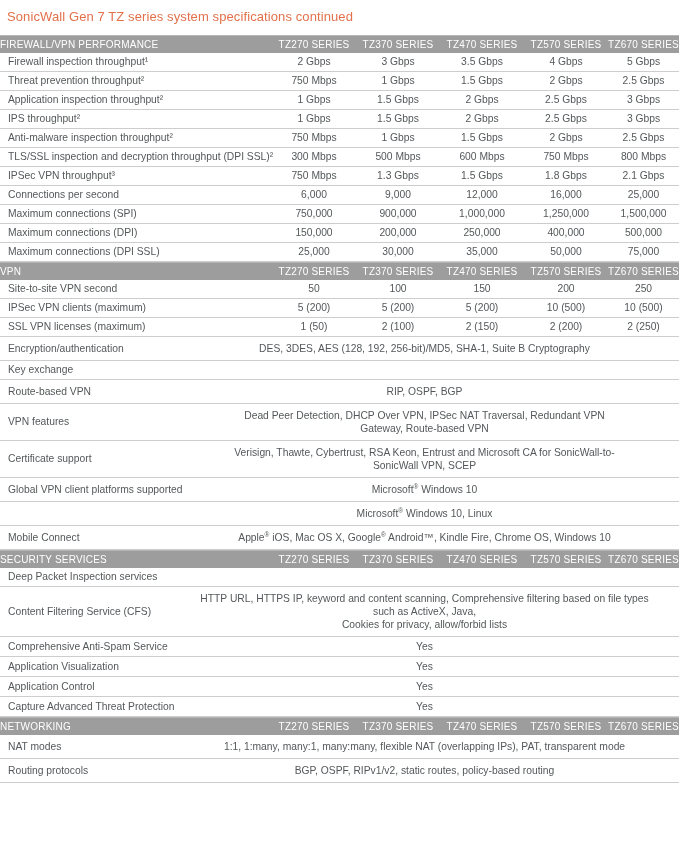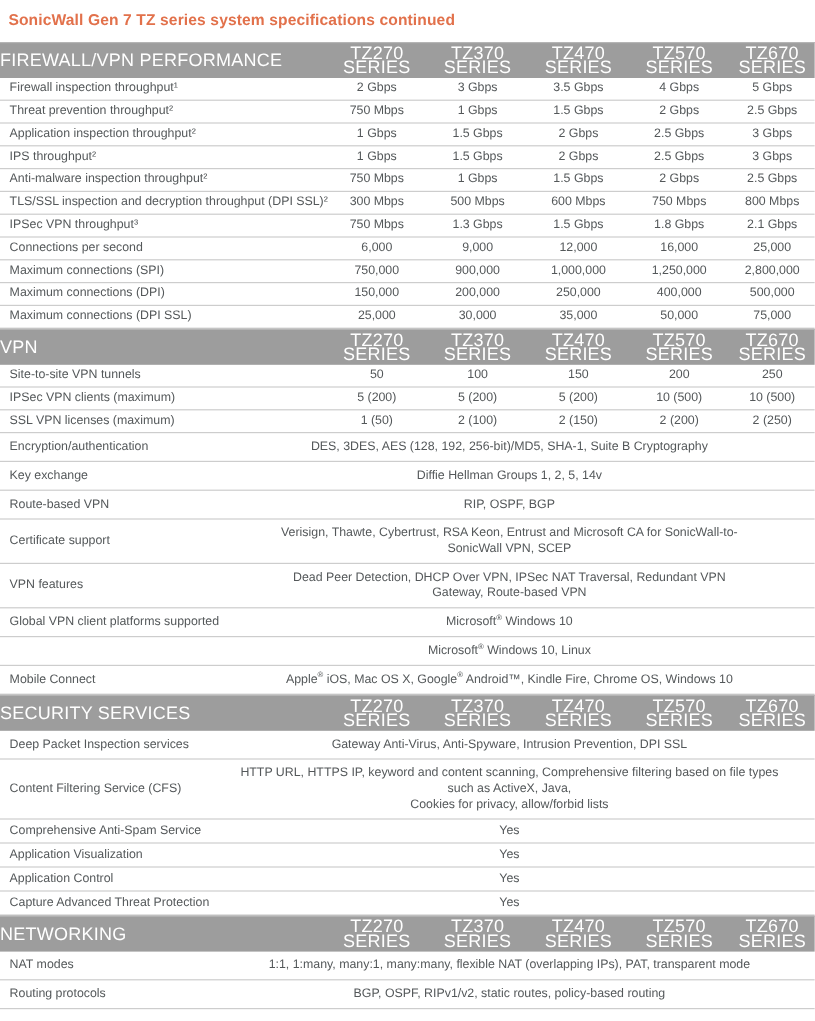--- a/index.html
+++ b/index.html
@@ -4,37 +4,37 @@
 <style>
   html,body{margin:0;padding:0;}
   body{
     width:679px;height:851px;background:#ffffff;
     font-family:"Liberation Sans", sans-serif;
     -webkit-font-smoothing:antialiased;
     overflow:hidden;
   }
   .page{width:679px;}
   .title{
-    color:#e2714b;font-size:13px;font-weight:bold;
+    color:#e2714b;font-size:13px;font-weight:normal;
     margin:9px 0 11px 7px;letter-spacing:.1px;
   }
   .spec-table{width:679px;}
   .row{
     display:grid;
     grid-template-columns:272px 84px 84px 84px 84px 1fr;
     align-items:center;
     border-bottom:1px solid #cdcdcd;
   }
   .row.head{
     background:#9d9d9d;color:#ffffff;border-bottom:none;
     margin-top:0;
     border-top:1px solid #b5b5b5;
   }
   .sec:first-child .row.head{margin-top:0;}
-  .row.head .cell{font-size:15px;padding:2.5px 0;color:#ffffff;letter-spacing:.2px;}
+  .row.head .cell{font-size:10px;padding:2.5px 0;color:#ffffff;letter-spacing:.2px;}
   .cell{font-size:10.3px;color:#54585a;line-height:12px;}
   .label{padding:3px 2px 3px 8px;white-space:nowrap;overflow:visible;}
   .val{text-align:center;padding:3px 0;}
   .row.spanrow{grid-template-columns:272px 1fr;}
   .spanval{
     grid-column:2;
     text-align:center;
     font-size:10.3px;color:#54585a;line-height:13px;
     white-space:pre-line;
     margin-left:-90px;
@@ -121,21 +121,21 @@
           <div class="cell val">12,000</div>
           <div class="cell val">16,000</div>
           <div class="cell val">25,000</div>
         </div>
         <div class="row">
           <div class="cell label">Maximum connections (SPI)</div>
           <div class="cell val">750,000</div>
           <div class="cell val">900,000</div>
           <div class="cell val">1,000,000</div>
           <div class="cell val">1,250,000</div>
-          <div class="cell val">2,800,000</div>
+          <div class="cell val">1,500,000</div>
         </div>
         <div class="row">
           <div class="cell label">Maximum connections (DPI)</div>
           <div class="cell val">150,000</div>
           <div class="cell val">200,000</div>
           <div class="cell val">250,000</div>
           <div class="cell val">400,000</div>
           <div class="cell val">500,000</div>
         </div>
         <div class="row">
@@ -150,21 +150,21 @@
       <div class="sec">
         <div class="row head">
           <div class="cell label">VPN</div>
           <div class="cell val">TZ270 SERIES</div>
           <div class="cell val">TZ370 SERIES</div>
           <div class="cell val">TZ470 SERIES</div>
           <div class="cell val">TZ570 SERIES</div>
           <div class="cell val">TZ670 SERIES</div>
         </div>
         <div class="row">
-          <div class="cell label">Site-to-site VPN tunnels</div>
+          <div class="cell label">Site-to-site VPN second</div>
           <div class="cell val">50</div>
           <div class="cell val">100</div>
           <div class="cell val">150</div>
           <div class="cell val">200</div>
           <div class="cell val">250</div>
         </div>
         <div class="row">
           <div class="cell label">IPSec VPN clients (maximum)</div>
           <div class="cell val">5 (200)</div>
           <div class="cell val">5 (200)</div>
@@ -179,37 +179,36 @@
           <div class="cell val">2 (150)</div>
           <div class="cell val">2 (200)</div>
           <div class="cell val">2 (250)</div>
         </div>
         <div class="row spanrow pad">
           <div class="cell label">Encryption/authentication</div>
           <div class="spanval">DES, 3DES, AES (128, 192, 256-bit)/MD5, SHA-1, Suite B Cryptography</div>
         </div>
         <div class="row spanrow pad">
           <div class="cell label">Key exchange</div>
-          <div class="spanval">Diffie Hellman Groups 1, 2, 5, 14v</div>
         </div>
         <div class="row spanrow pad">
           <div class="cell label">Route-based VPN</div>
           <div class="spanval">RIP, OSPF, BGP</div>
+        </div>
+        <div class="row spanrow pad">
+          <div class="cell label">VPN features</div>
+          <div class="spanval">Dead Peer Detection, DHCP Over VPN, IPSec NAT Traversal, Redundant VPN
+Gateway, Route-based VPN</div>
         </div>
         <div class="row spanrow pad">
           <div class="cell label">Certificate support</div>
           <div class="spanval">Verisign, Thawte, Cybertrust, RSA Keon, Entrust and Microsoft CA for SonicWall-to-
 SonicWall VPN, SCEP</div>
         </div>
         <div class="row spanrow pad">
-          <div class="cell label">VPN features</div>
-          <div class="spanval">Dead Peer Detection, DHCP Over VPN, IPSec NAT Traversal, Redundant VPN
-Gateway, Route-based VPN</div>
-        </div>
-        <div class="row spanrow pad">
           <div class="cell label">Global VPN client platforms supported</div>
           <div class="spanval">Microsoft<sup class="reg">®</sup> Windows 10</div>
         </div>
         <div class="row spanrow pad">
           <div class="spanval">Microsoft<sup class="reg">®</sup> Windows 10, Linux</div>
         </div>
         <div class="row spanrow pad">
           <div class="cell label">Mobile Connect</div>
           <div class="spanval">Apple<sup class="reg">®</sup> iOS, Mac OS X, Google<sup class="reg">®</sup> Android™, Kindle Fire, Chrome OS, Windows 10</div>
         </div>
@@ -218,21 +217,20 @@
         <div class="row head">
           <div class="cell label">SECURITY SERVICES</div>
           <div class="cell val">TZ270 SERIES</div>
           <div class="cell val">TZ370 SERIES</div>
           <div class="cell val">TZ470 SERIES</div>
           <div class="cell val">TZ570 SERIES</div>
           <div class="cell val">TZ670 SERIES</div>
         </div>
         <div class="row spanrow pad">
           <div class="cell label">Deep Packet Inspection services</div>
-          <div class="spanval">Gateway Anti-Virus, Anti-Spyware, Intrusion Prevention, DPI SSL</div>
         </div>
         <div class="row spanrow pad">
           <div class="cell label">Content Filtering Service (CFS)</div>
           <div class="spanval">HTTP URL, HTTPS IP, keyword and content scanning, Comprehensive filtering based on file types
 such as ActiveX, Java,
 Cookies for privacy, allow/forbid lists</div>
         </div>
         <div class="row spanrow">
           <div class="cell label">Comprehensive Anti-Spam Service</div>
           <div class="spanval">Yes</div>

